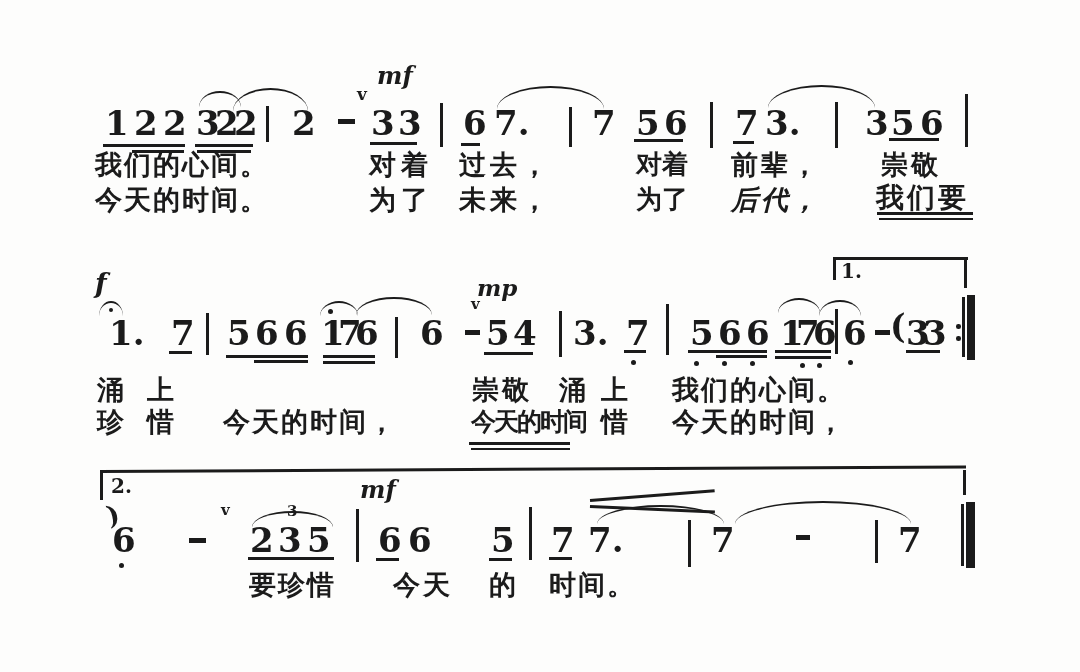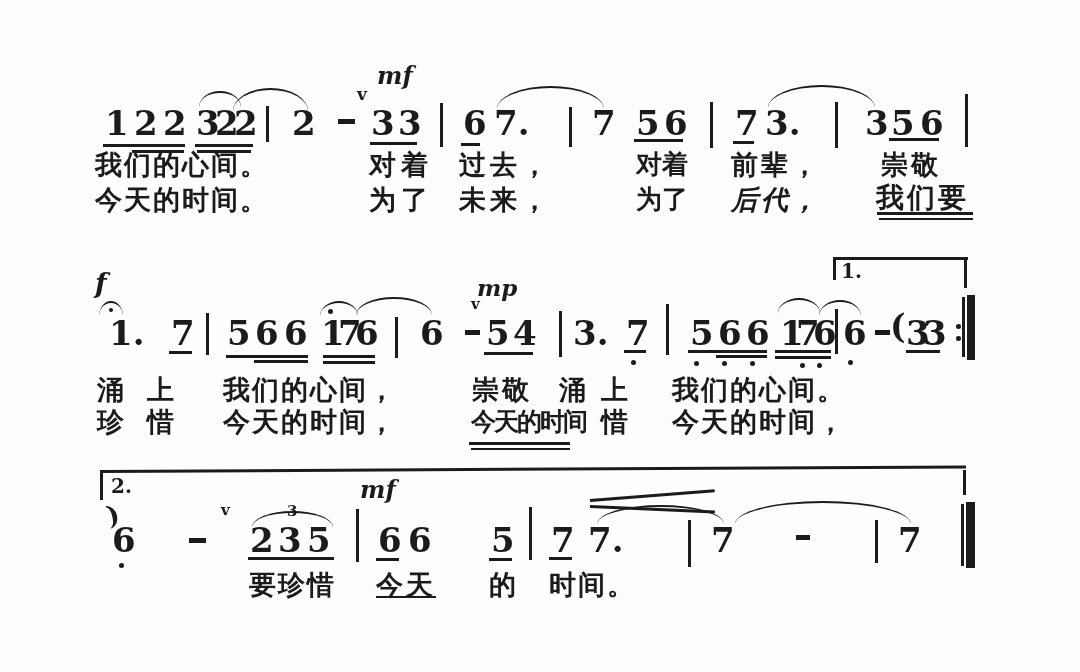--- a/index.html
+++ b/index.html
@@ -100,21 +100,20 @@
       <div class="tok note" style="left: 718px; top: 316px;">6</div>
       <div class="tok note" style="left: 746px; top: 316px;">6</div>
       <div class="tok note" style="left: 780px; top: 316px;">1</div>
       <div class="tok note" style="left: 796px; top: 316px;">7</div>
       <div class="tok note" style="left: 813px; top: 316px;">6</div>
       <div class="tok note" style="left: 843px; top: 316px;">6</div>
       <div class="tok note" style="left: 906px; top: 316px;">3</div>
       <div class="tok note" style="left: 923px; top: 316px;">3</div>
       <div class="tok lyric" style="left: 97px; top: 376px;">涌</div>
       <div class="tok lyric" style="left: 147px; top: 376px;">上</div>
-      <div class="tok lyric" style="left: 223px; top: 376px; letter-spacing: 2px;">我们的心间，</div>
       <div class="tok lyric" style="left: 472px; top: 376px; letter-spacing: 3px;">崇敬</div>
       <div class="tok lyric" style="left: 559px; top: 376px;">涌</div>
       <div class="tok lyric" style="left: 601px; top: 376px;">上</div>
       <div class="tok lyric" style="left: 672px; top: 376px; letter-spacing: 2px;">我们的心间。</div>
       <div class="tok lyric" style="left: 97px; top: 408px;">珍</div>
       <div class="tok lyric" style="left: 147px; top: 408px;">惜</div>
       <div class="tok lyric" style="left: 223px; top: 408px; letter-spacing: 2px;">今天的时间，</div>
       <div class="tok lyric" style="left: 471px; top: 409px; font-size: 25px; letter-spacing: -2px;">今天的时间</div>
       <div class="tok lyric" style="left: 601px; top: 408px;">惜</div>
       <div class="tok lyric" style="left: 672px; top: 408px; letter-spacing: 2px;">今天的时间，</div>
@@ -172,21 +171,21 @@
       <div class="tok note" style="left: 278px; top: 523px;">3</div>
       <div class="tok note" style="left: 307px; top: 523px;">5</div>
       <div class="tok note" style="left: 378px; top: 523px;">6</div>
       <div class="tok note" style="left: 408px; top: 523px;">6</div>
       <div class="tok note" style="left: 491px; top: 523px;">5</div>
       <div class="tok note" style="left: 551px; top: 523px;">7</div>
       <div class="tok note" style="left: 588px; top: 523px;">7.</div>
       <div class="tok note" style="left: 711px; top: 523px;">7</div>
       <div class="tok note" style="left: 898px; top: 523px;">7</div>
       <div class="tok lyric" style="left: 249px; top: 571px; letter-spacing: 2px;">要珍惜</div>
-      <div class="tok lyric" style="left: 376px; top: 571px; letter-spacing: 3px; text-decoration: underline;">今天</div>
+      <div class="tok lyric" style="left: 393px; top: 571px; letter-spacing: 3px;">今天</div>
       <div class="tok lyric" style="left: 489px; top: 571px;">的</div>
       <div class="tok lyric" style="left: 549px; top: 571px; letter-spacing: 2px;">时间。</div>
       <div class="tok text" style="left: 111px; top: 476px; font-size: 20px;">2.</div>
       <div class="tok text" style="left: 107px; top: 502px; font-size: 26px; transform: rotate(-14deg);">)</div>
       <div class="tok text" style="left: 221px; top: 503px; font-size: 15px;">v</div>
       <div class="tok text" style="left: 284px; top: 504px; font-size: 15px; background: rgb(253, 253, 252); padding: 0px 3px;">3</div>
       <div class="tok text" style="left: 360px; top: 478px; font-size: 24px; font-style: italic;">mf</div>
       <div class="rect" style="left: 100px; top: 470px; width: 866px; height: 2.5px; transform: rotate(-0.3deg);"></div>
       <div class="rect" style="left: 100px; top: 470px; width: 2.5px; height: 30px;"></div>
       <div class="rect" style="left: 963px; top: 470px; width: 2.5px; height: 25px;"></div>

